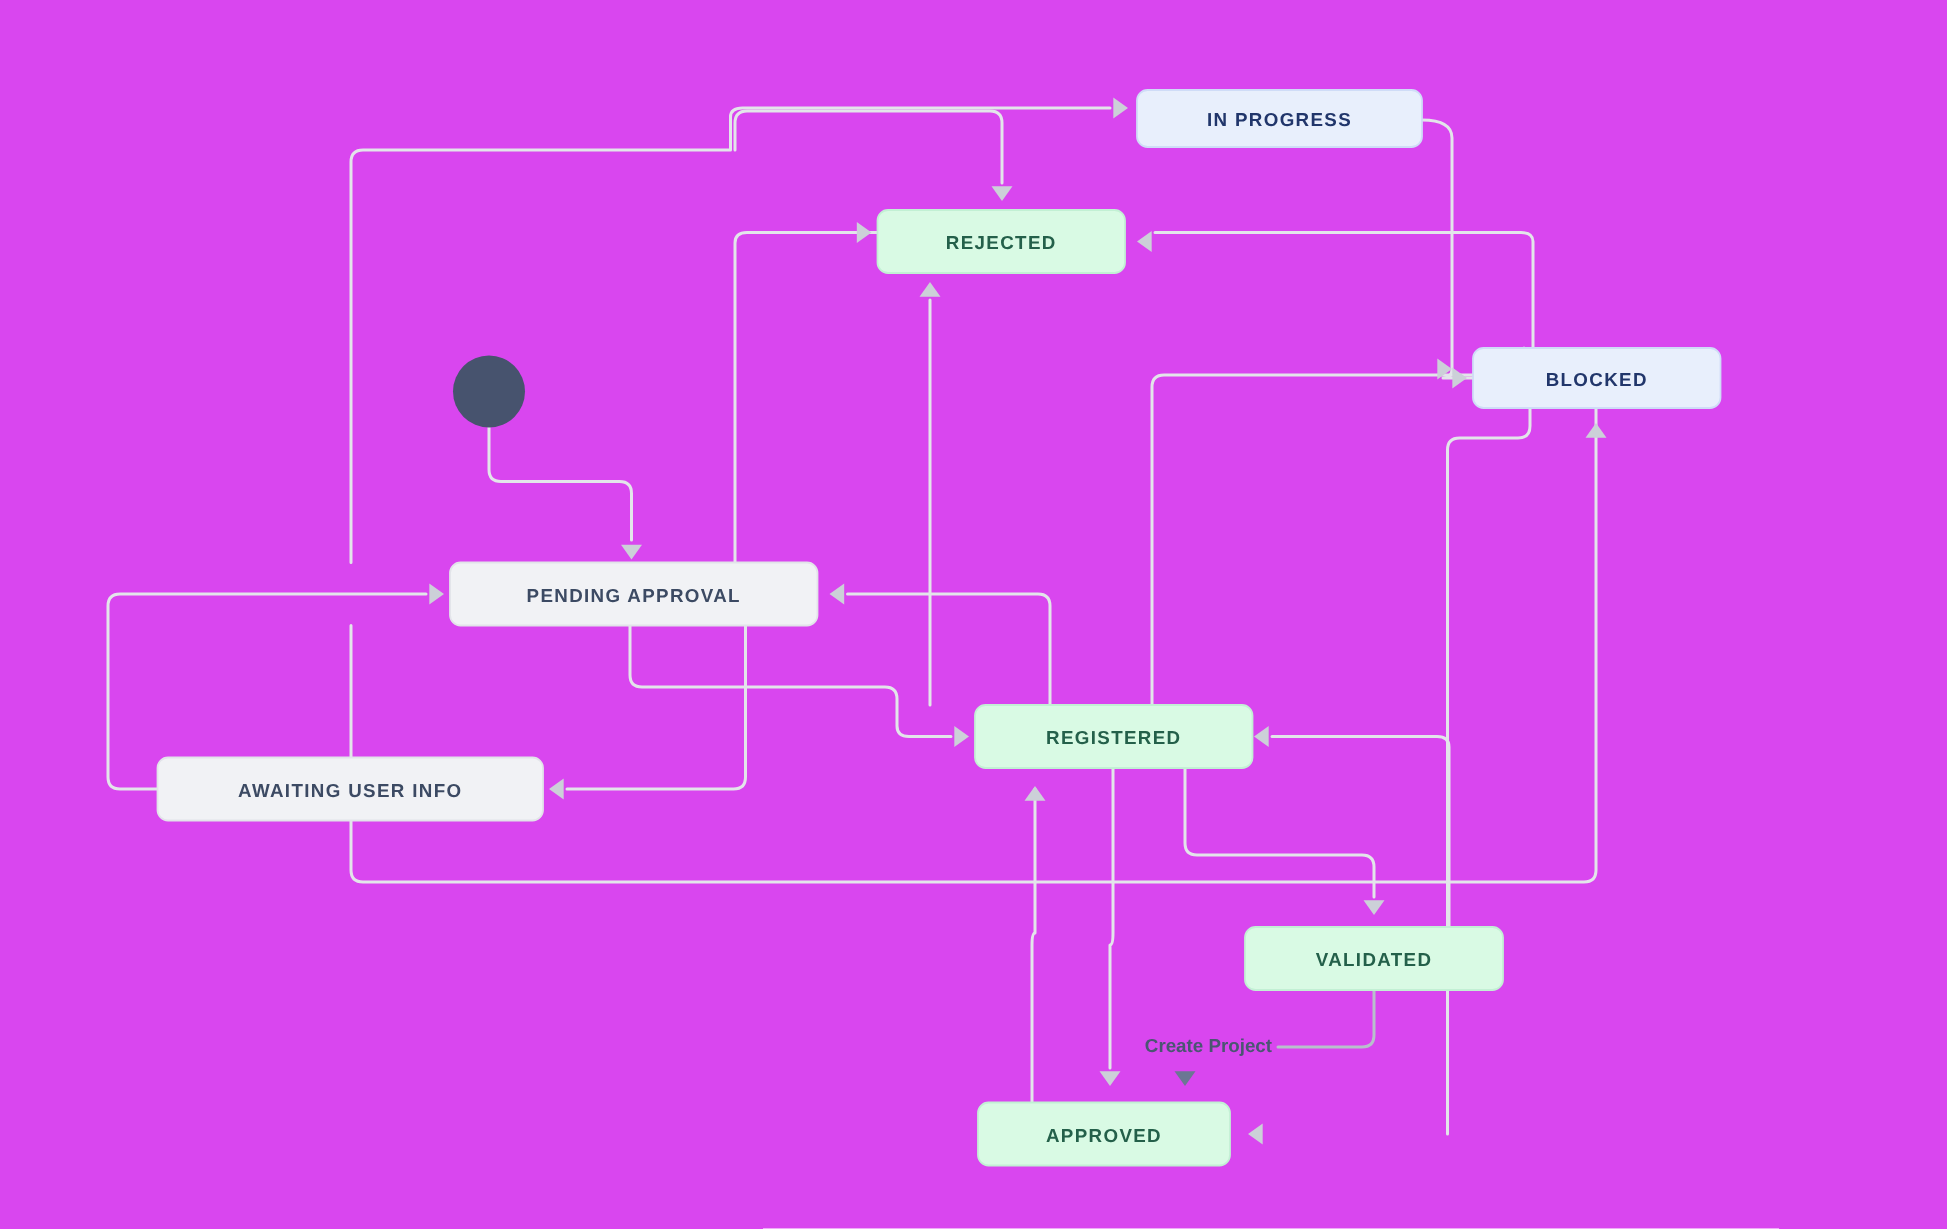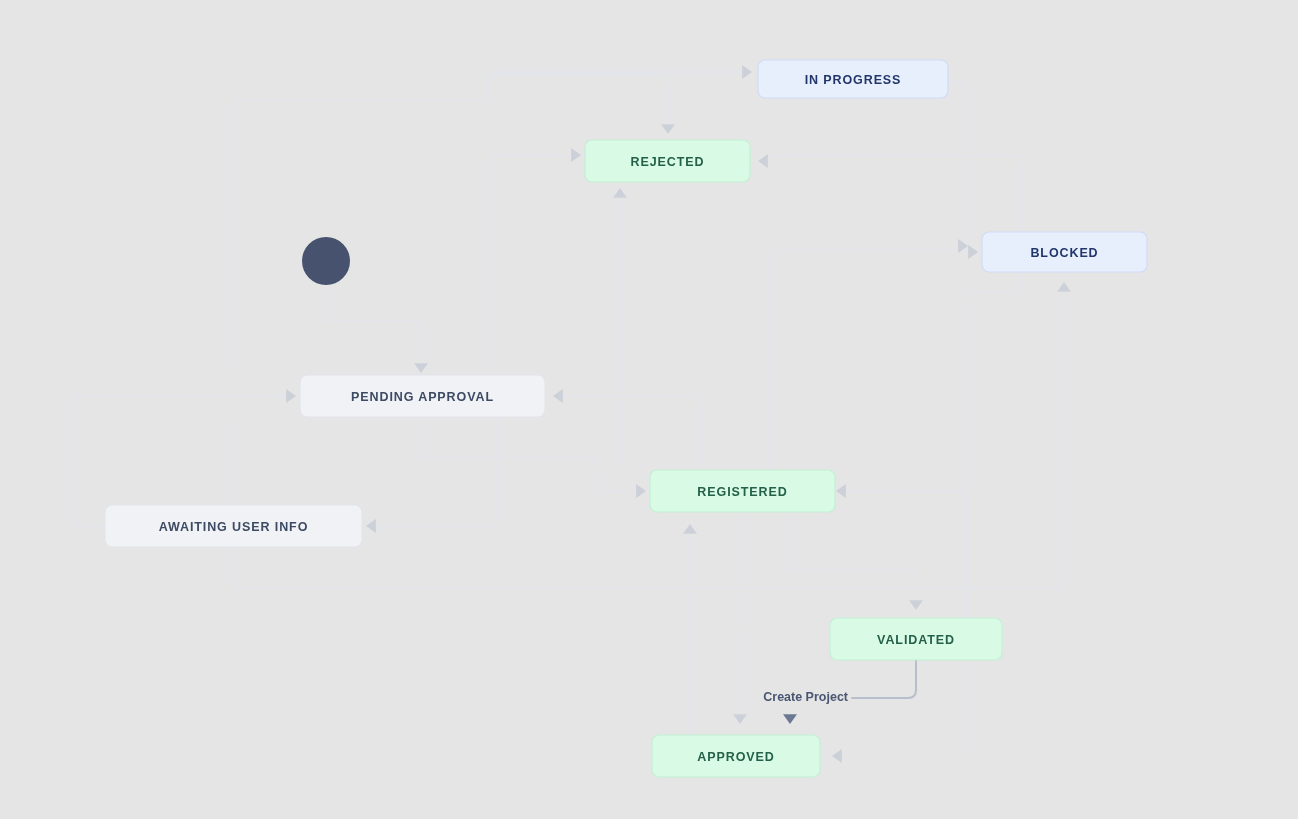--- a/index.html
+++ b/index.html
@@ -81,21 +81,21 @@
   .arrow-head {
     fill: #ccd0d8;
   }
   .arrow-head.dark {
     fill: #6b7793;
   }
 </style>
 </head>
 <body>
 
-<div id="canvas" style="background: #e5e5e5;">
+<div id="canvas" style="background: #d946ef;">
   <svg id="flow" viewBox="0 0 1298 819" xmlns="http://www.w3.org/2000/svg">
     <g id="edges-layer">
         <path d="M 326 285 L 326 313 Q 326 321 334 321 L 413 321 Q 421 321 421 329 L 421 360" class="edge-path"></path>
         <path d="M 234 375 L 234 108 Q 234 100 242 100 L 487 100 L 487 78 Q 487 72 495 72 L 740 72" class="edge-path"></path>
         <path d="M 490 100 L 490 82 Q 490 74 498 74 L 660 74 Q 668 74 668 82 L 668 122" class="edge-path"></path>
         <path d="M 620 470 L 620 200" class="edge-path"></path>
         <path d="M 1022 232 L 1022 161 Q 1022 155 1014 155 L 770 155" class="edge-path"></path>
         <path d="M 948 80 Q 968 80 968 92 L 968 246 Q 968 252 962 252 L 982 252" class="edge-path"></path>
         <path d="M 768 470 L 768 258 Q 768 250 776 250 L 1008 250 Q 1016 250 1016 242 L 1016 232" class="edge-path"></path>
         <path d="M 490 375 L 490 162 Q 490 155 498 155 L 585 155" class="edge-path"></path>

